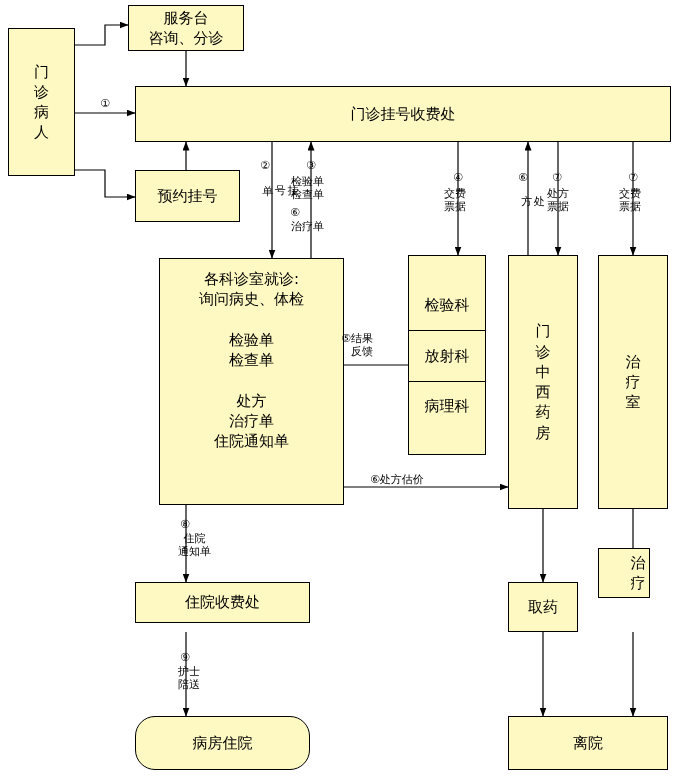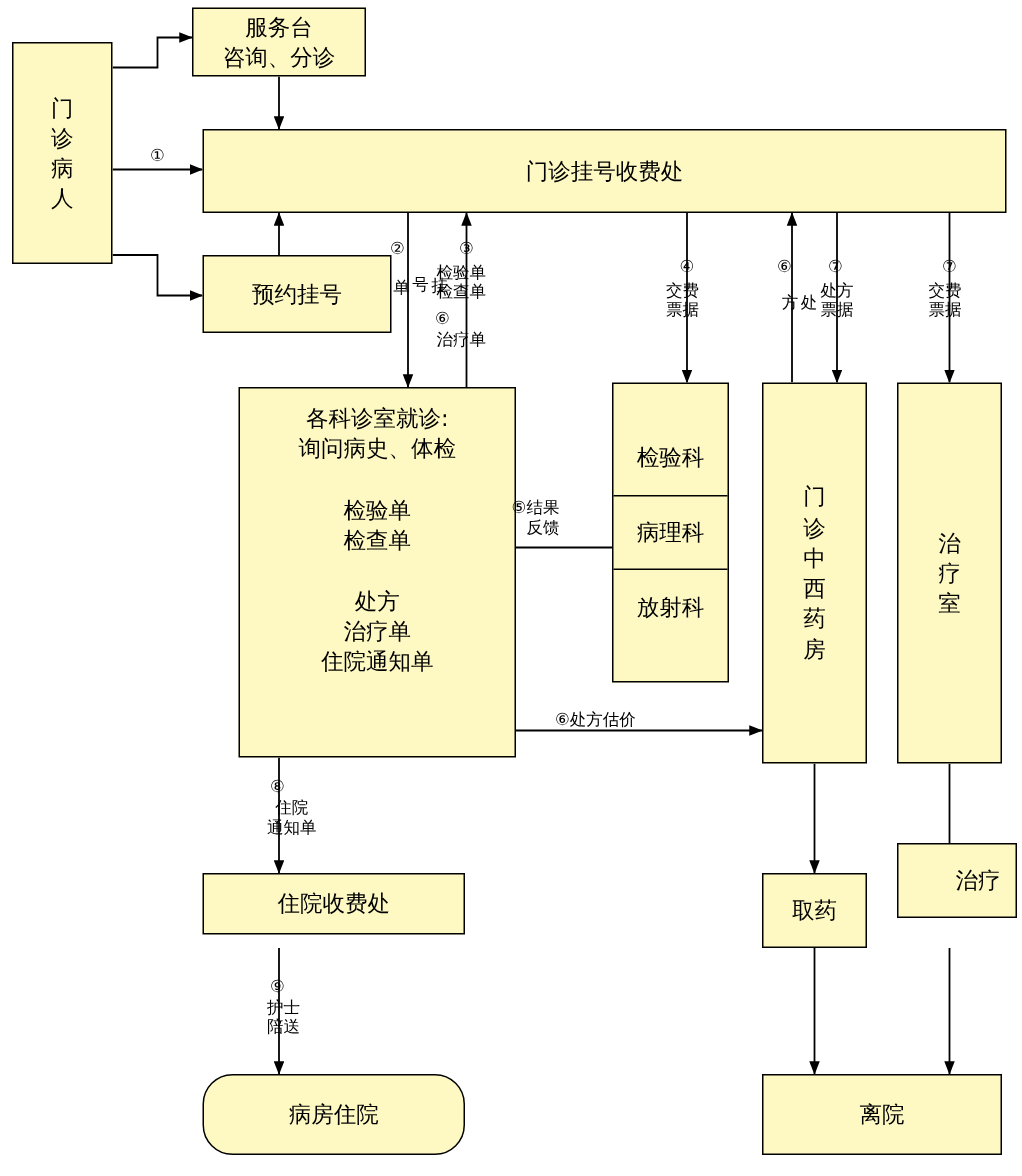--- a/index.html
+++ b/index.html
@@ -114,54 +114,54 @@
   <div class="box" style="left:8px; top:28px; width:67px; height:148px;">门
 诊
 病
 人</div>
 
   <div class="box" style="left:128px; top:5px; width:116px; height:46px;">服务台
 咨询、分诊</div>
 
   <div class="box" style="left:135px; top:86px; width:536px; height:56px;">门诊挂号收费处</div>
 
-  <div class="box" style="left:135px; top:170px; width:126px; height:52px;">预约挂号</div>
+  <div class="box" style="left:135px; top:170px; width:105px; height:52px;">预约挂号</div>
 
   <div class="box" style="left:135px; top:258px; width:185px; height:247px; align-items:flex-start; padding-top:10px; font-size:15px;margin-left:24px;">各科诊室就诊:
 询问病史、体检
 
 检验单
 检查单
 
 处方
 治疗单
 住院通知单</div>
 
   <div class="box stack" style="left:408px; top:255px; width:78px; height:200px; padding:0;">
     <div style="height:50px; display:flex; align-items:center; justify-content:center;">检验科</div>
+    <div class="divline" style="height:50px; display:flex; align-items:center; justify-content:center;">放射科</div>
     <div class="divline" style="height:48px; display:flex; align-items:center; justify-content:center;">病理科</div>
-    <div class="divline" style="height:50px; display:flex; align-items:center; justify-content:center;">放射科</div>
   </div>
 
   <div class="box" style="left:508px; top:255px; width:70px; height:254px;">门
 诊
 中
 西
 药
 房</div>
 
   <div class="box" style="left:598px; top:255px; width:70px; height:254px;">治
 疗
 室</div>
 
   <div class="box" style="left:135px; top:582px; width:175px; height:41px;">住院收费处</div>
 
   <div class="box" style="left:508px; top:582px; width:70px; height:50px;">取药</div>
 
-  <div class="box" style="left:598px; top:562px; width:80px; height:50px;padding-left:28px;">治疗</div>
+  <div class="box" style="left:598px; top:548px; width:52px; height:50px;padding-left:28px;">治疗</div>
 
   <div class="box" style="left:135px; top:716px; width:175px; height:54px;border-radius:20px;">病房住院</div>
 
   <div class="box" style="left:508px; top:716px; width:160px; height:54px;">离院</div>
 
   <div class="lbl" style="left:100px; top:98px;">①</div>
 
   <div class="lbl" style="left:260px; top:160px;">②</div>
   <div class="lbl vertlbl" style="left:260px; top:176px;">挂
 号

